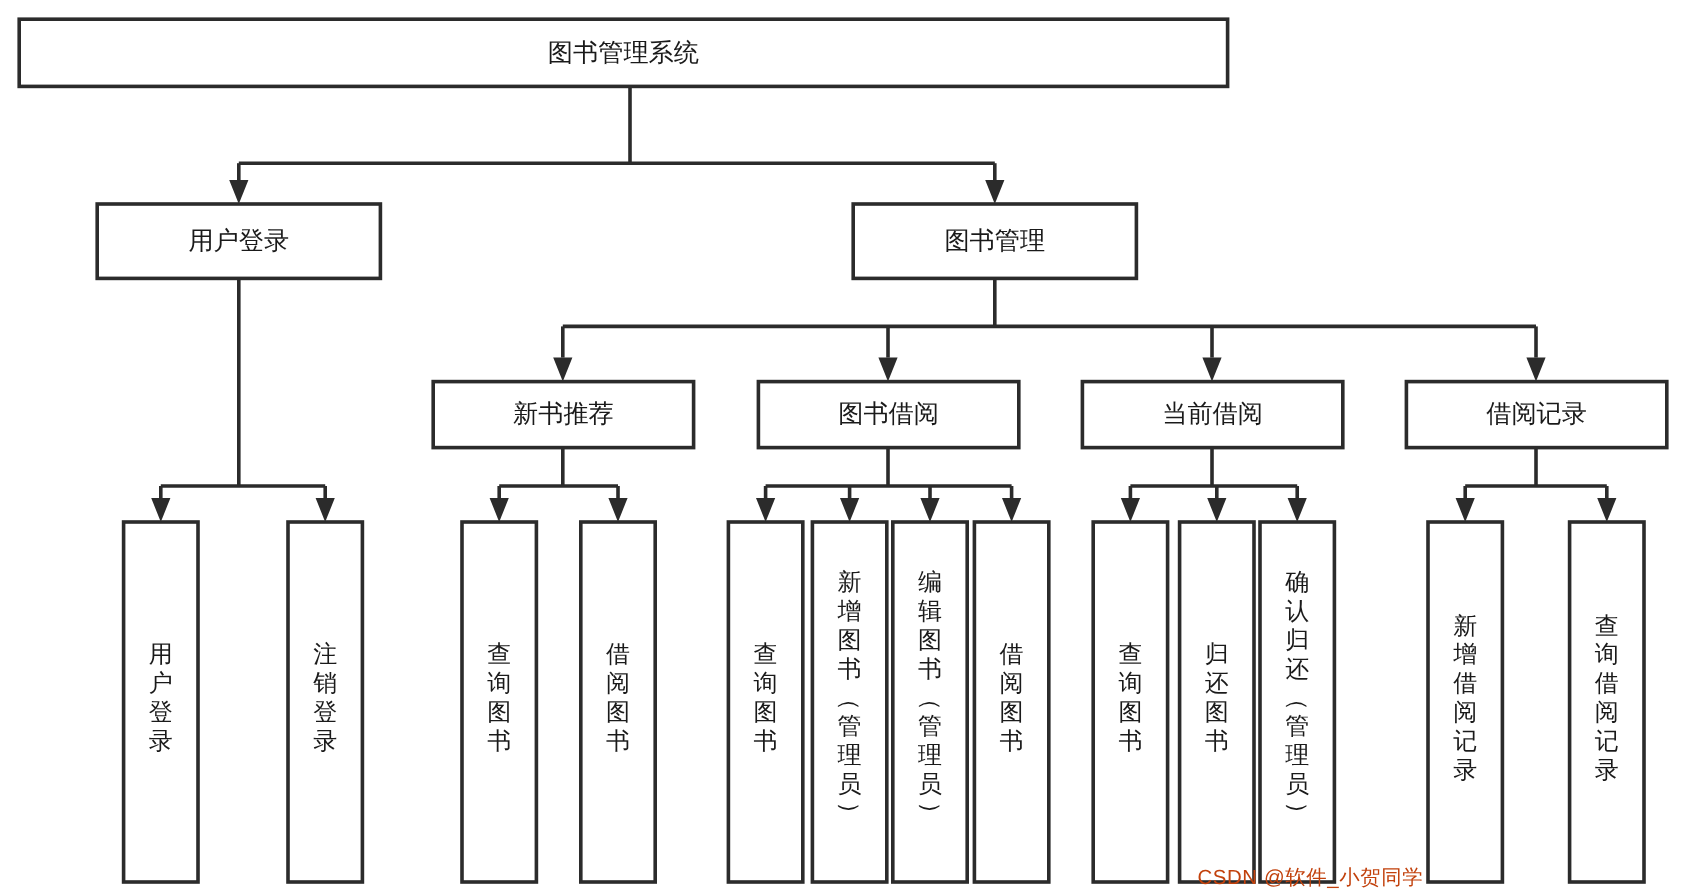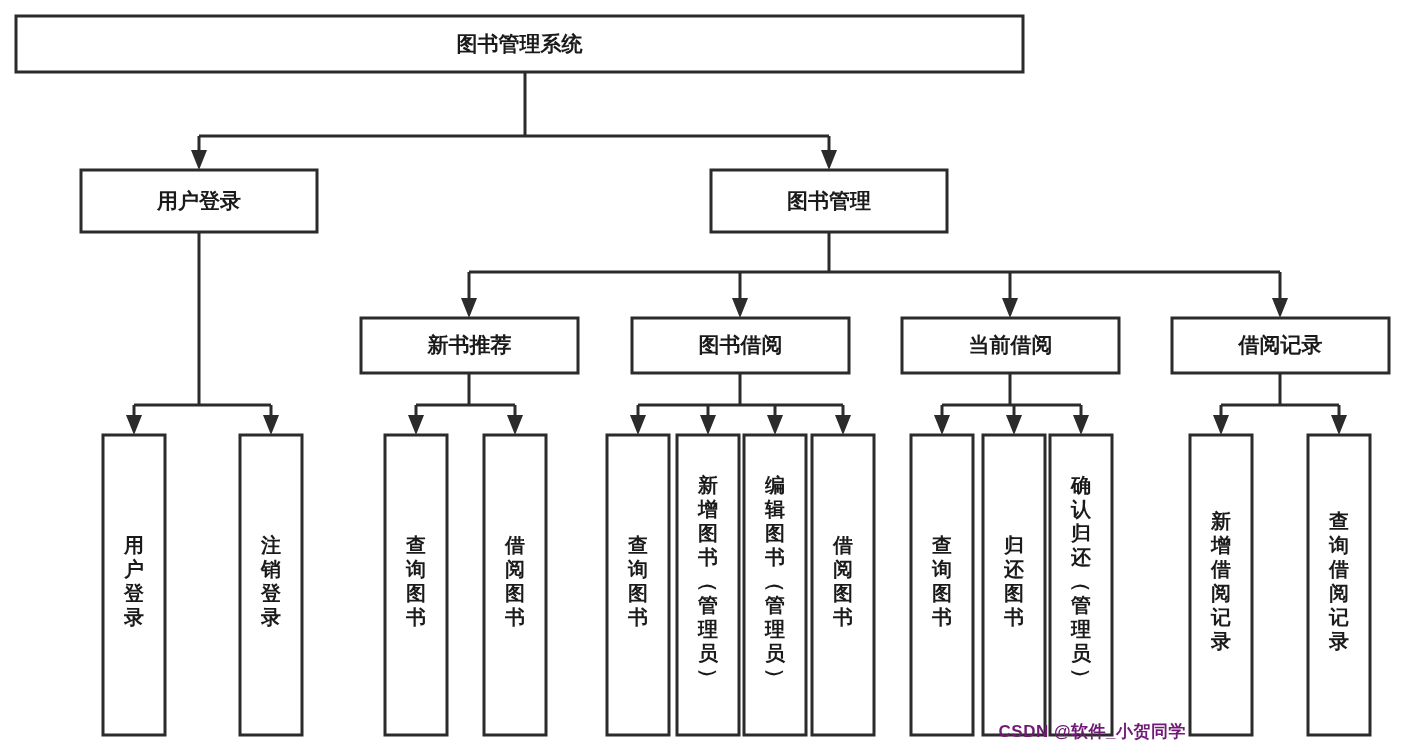--- a/index.html
+++ b/index.html
@@ -11,21 +11,20 @@
     width: 1405px;
     height: 747px;
     font-family: "Liberation Sans", sans-serif;
     overflow: hidden;
   }
   #diagram-root {
     position: relative;
     width: 1194px;
     height: 747px;
     background: #ffffff;
-    font-weight: bold;
   }
   svg.flow {
     position: absolute;
     left: 0;
     top: 0;
     width: 1405px;
     height: 747px;
     display: block;
   }
   .node-box {
@@ -55,21 +54,21 @@
     font-family: "Liberation Sans", sans-serif;
     font-size: 20px;
     text-anchor: middle;
   }
   .watermark {
     position: absolute;
     right: 8px;
     bottom: 4px;
     font-family: "Liberation Sans", sans-serif;
     font-size: 17px;
-    color: #701a75;
+    color: #c2410c;
     white-space: nowrap;
     letter-spacing: 0.5px;
   }
 </style>
 </head>
 <body>
 
 <div id="diagram-root">
 
   <svg class="flow" viewBox="0 0 1405 747">

